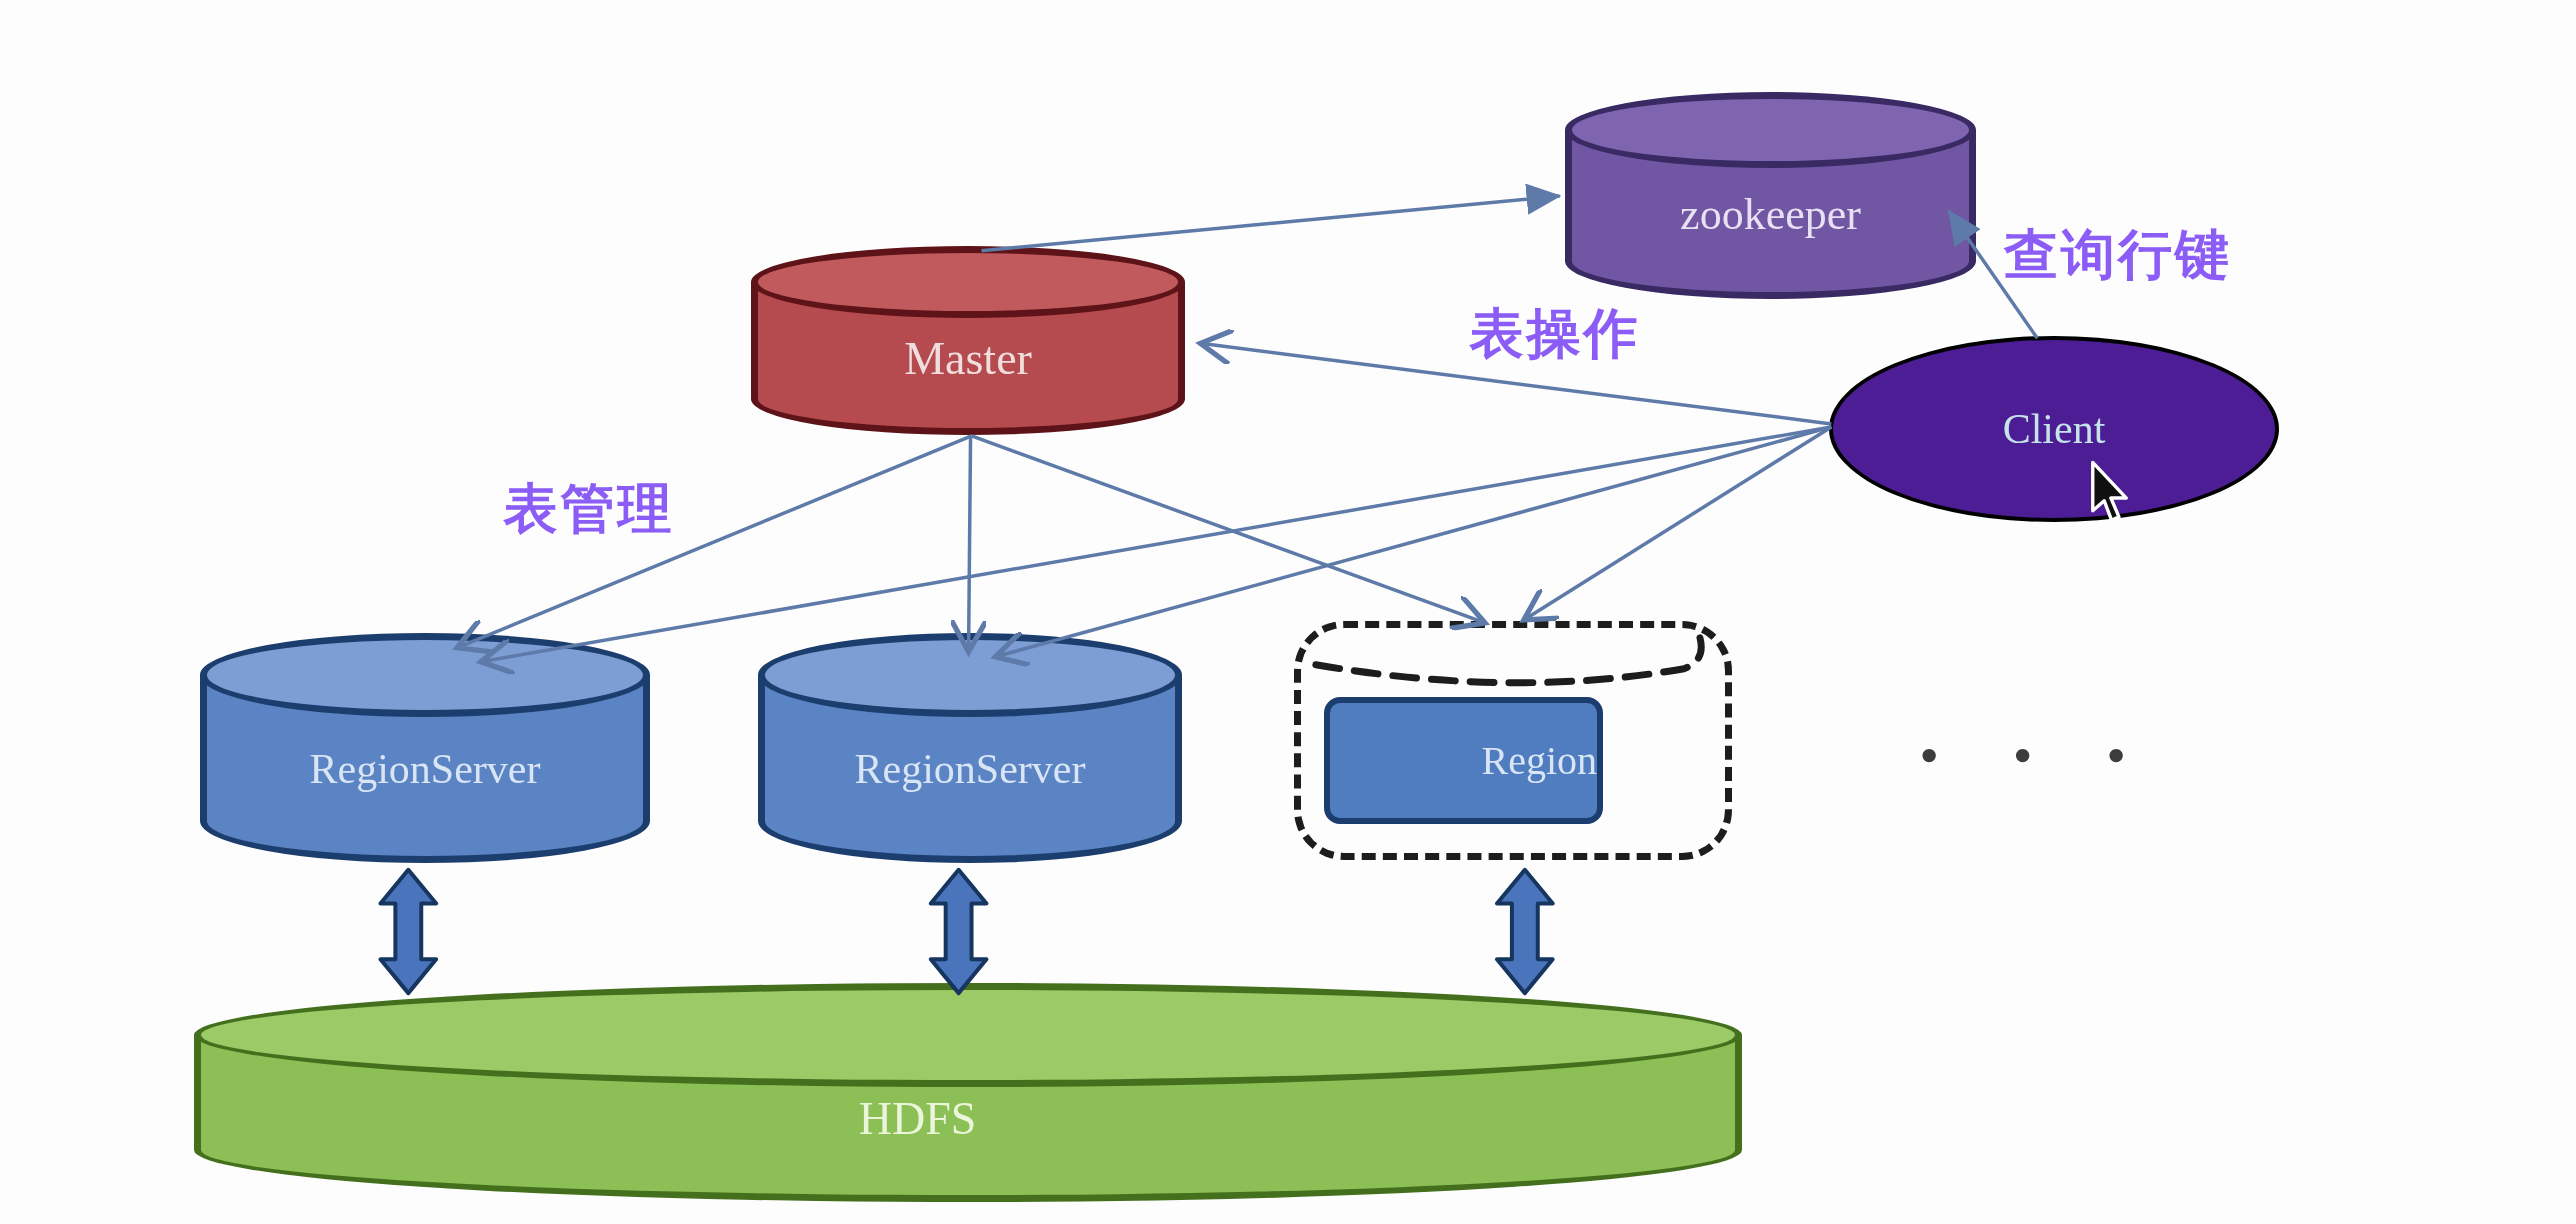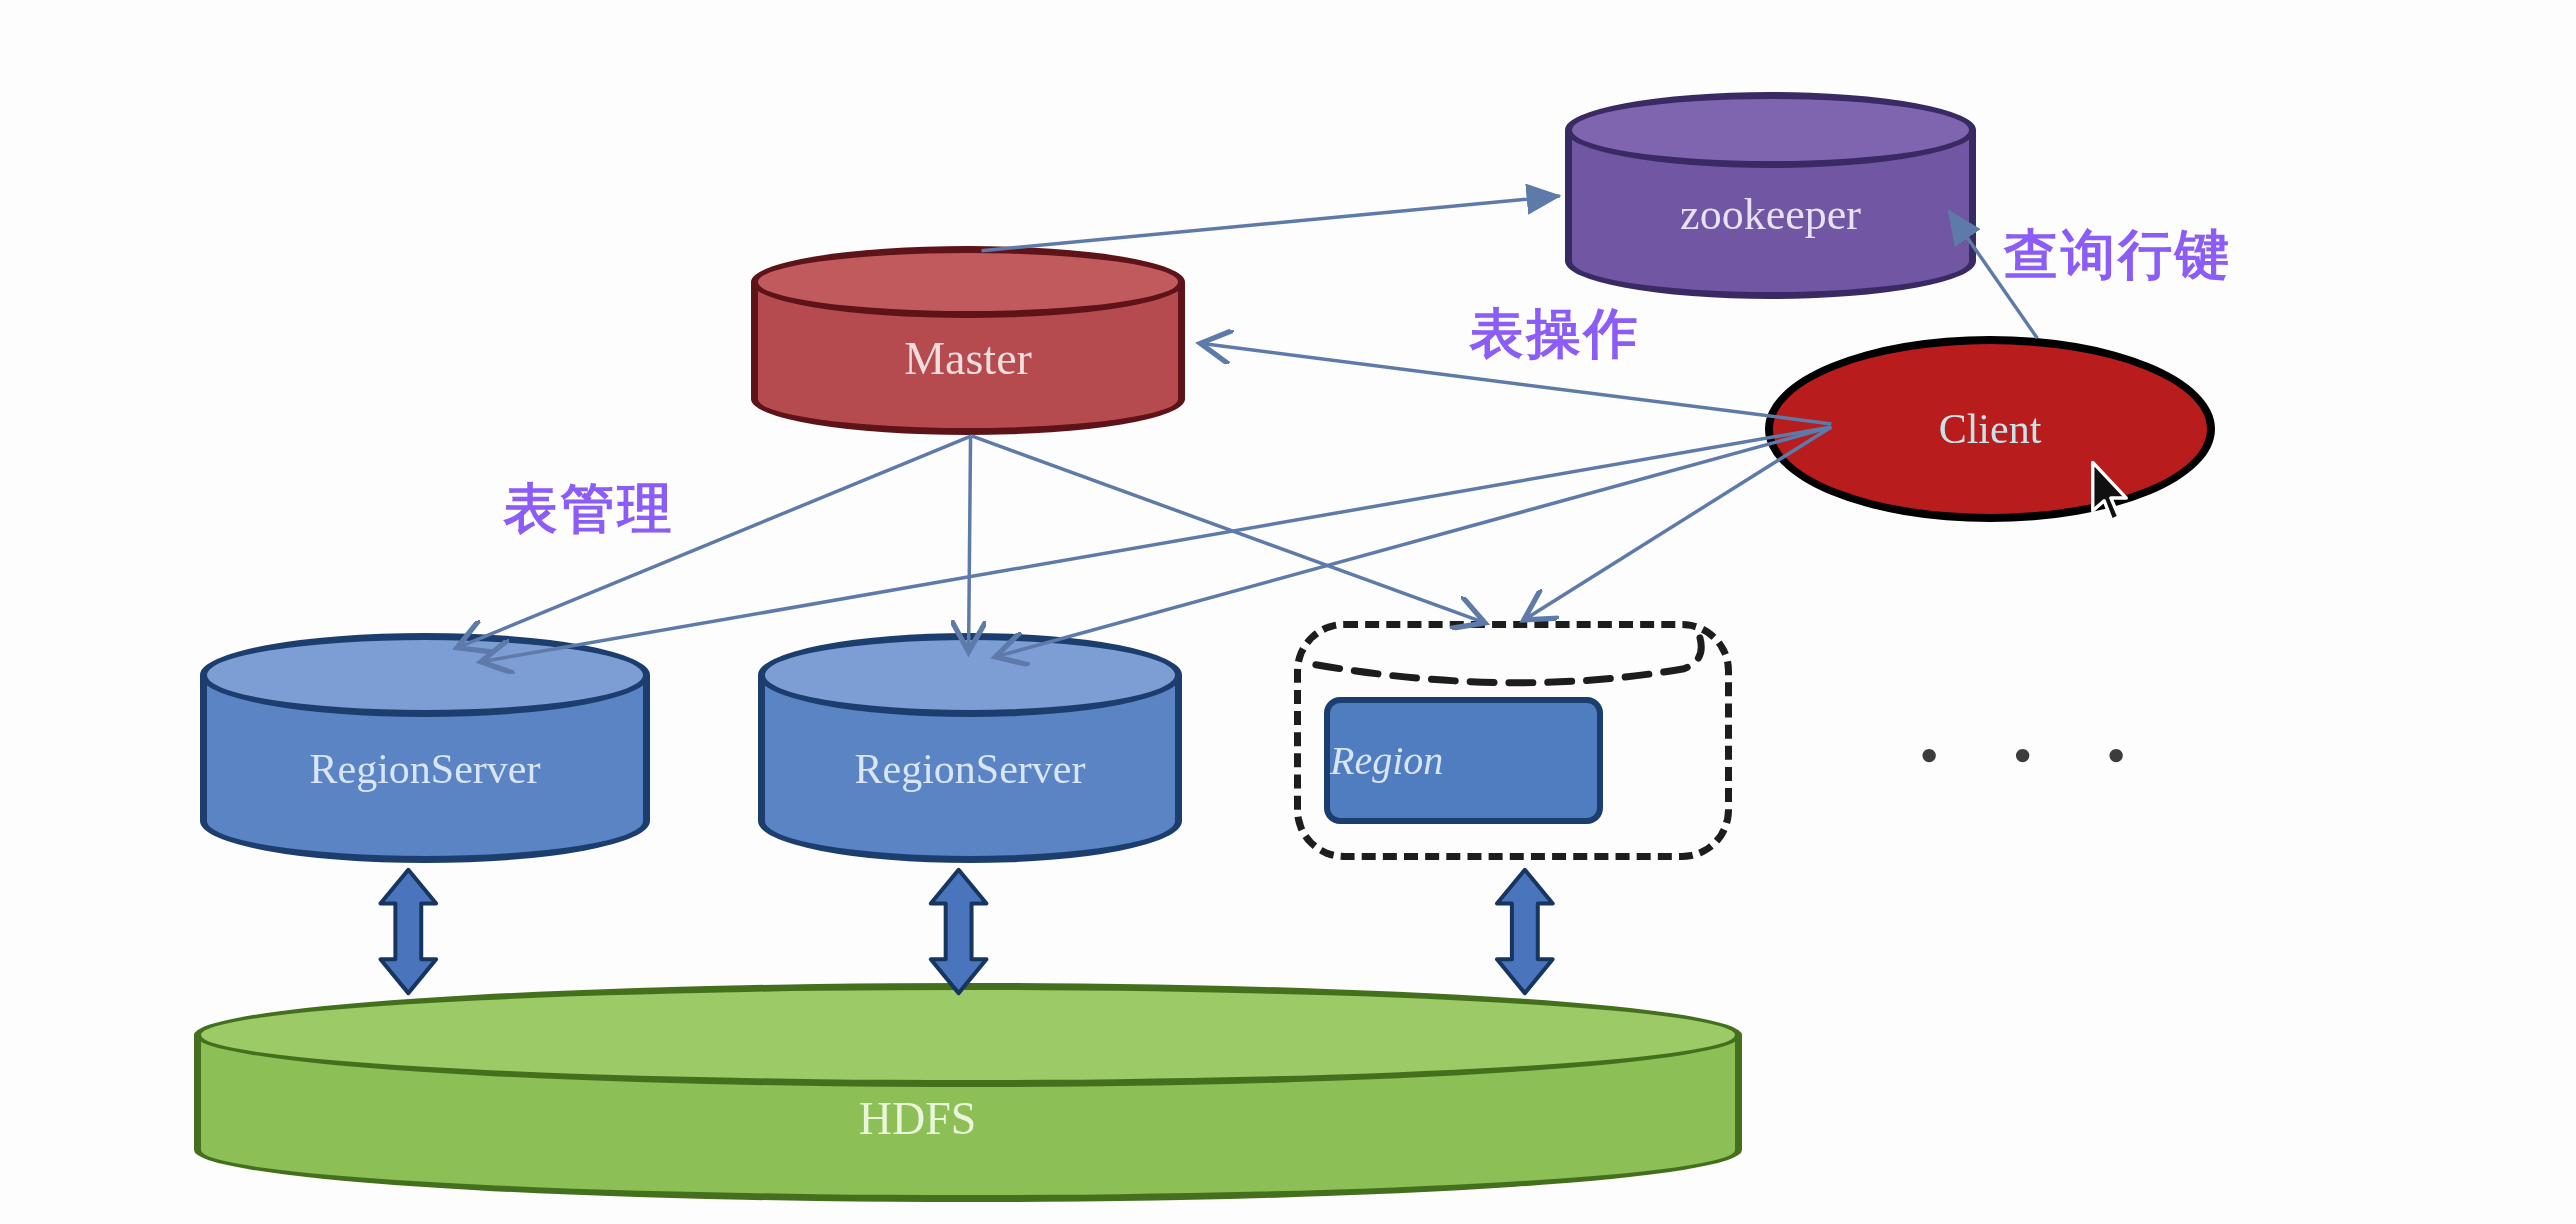--- a/index.html
+++ b/index.html
@@ -34,21 +34,21 @@
     z-index:4;white-space:nowrap;
   }
   
   .ellipse-node{
     position:absolute;border-radius:50%;box-sizing:border-box;
     display:flex;align-items:center;justify-content:center;z-index:3;
   }
   
   .rect-node{
     position:absolute;box-sizing:border-box;
-    display:flex;align-items:center;justify-content:flex-start;z-index:4;font-style:italic;
+    display:flex;align-items:center;justify-content:flex-end;z-index:4;
   }
   
   .dashed-box{
     position:absolute;box-sizing:border-box;
     border:7px dashed #1d1d1d;border-radius:50px;z-index:2;
   }
   .zh-label{
     position:absolute;transform:translate(-50%,-50%);
     font-family:"Liberation Sans", sans-serif;
     font-size:54px;font-weight:600;color:#8b5cf6;
@@ -118,21 +118,21 @@
     <div class="cyl-label" style="color:#e8e1f3;font-size:44px;">zookeeper</div>
   </div>
 
   <div class="cyl" style="left:751px;top:246px;width:434px;height:189px;--ry:36px;--bw:7px;--fill:#b54a4f;--fillTop:#c15a5d;--bd:#5e1318;">
     <div class="cyl-bottom"></div>
     <div class="cyl-body"></div>
     <div class="cyl-top"></div>
     <div class="cyl-label" style="color:#f0dddd;font-size:46px;">Master</div>
   </div>
 
-  <div class="ellipse-node" style="left:1765px;top:336px;width:450px;height:186px;background:#b91c1c;border:8px solid #000000;">
+  <div class="ellipse-node" style="left:1829px;top:336px;width:450px;height:186px;background:#4c1d95;border:4px solid #000000;">
     <span style="color:#c5e4ea;font-size:42px;">Client</span>
   </div>
 
   <div class="cyl" style="left:200px;top:633px;width:450px;height:230px;--ry:42px;--bw:7px;--fill:#5b84c4;--fillTop:#7d9ed5;--bd:#1c3e6e;">
     <div class="cyl-bottom"></div>
     <div class="cyl-body"></div>
     <div class="cyl-top"></div>
     <div class="cyl-label" style="color:#d9e5f5;font-size:42px;">RegionServer</div>
   </div>
 

